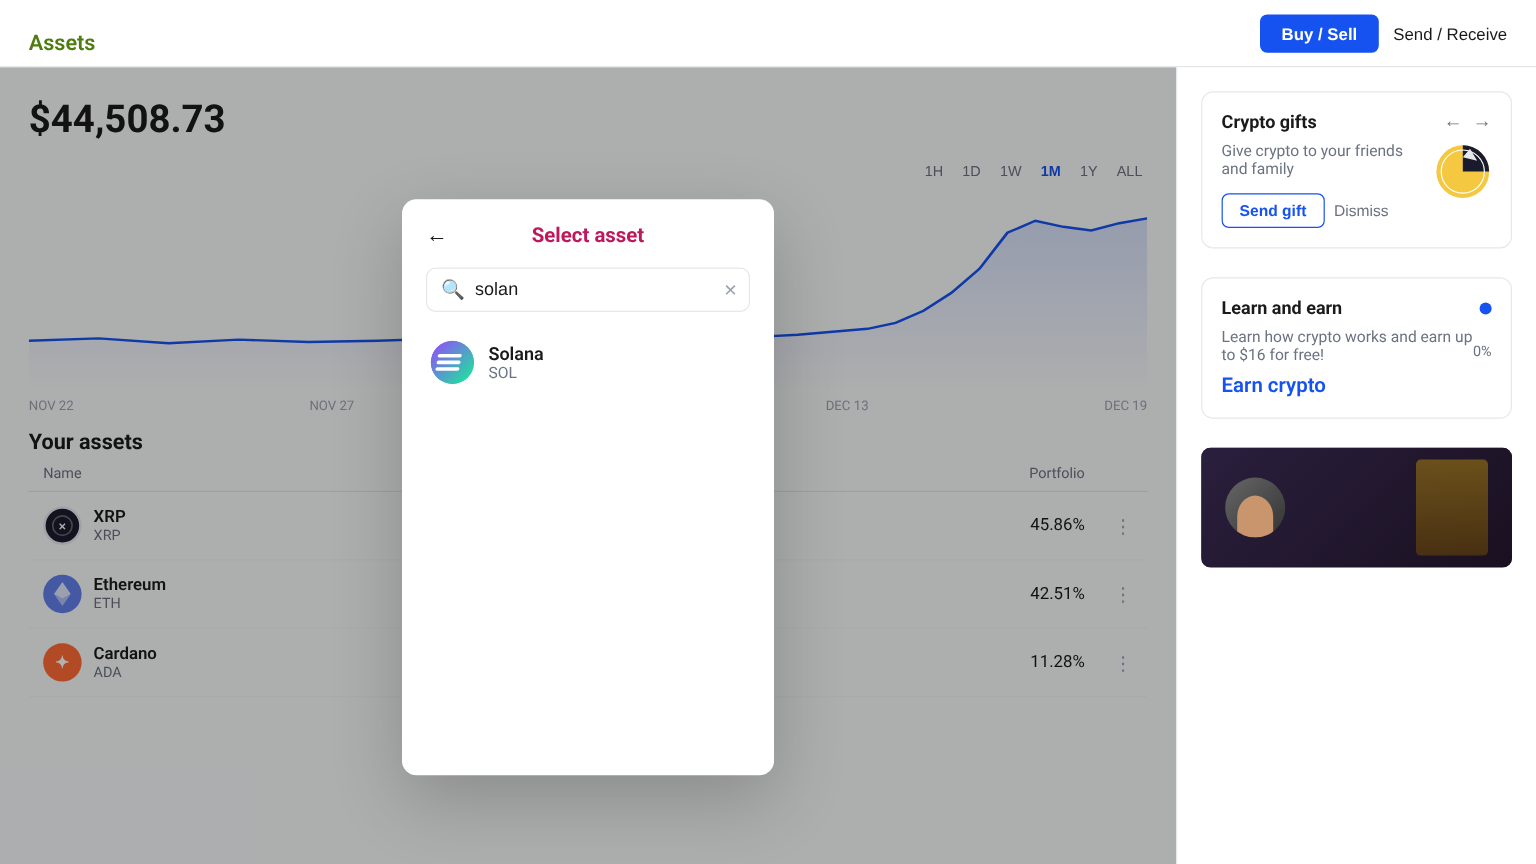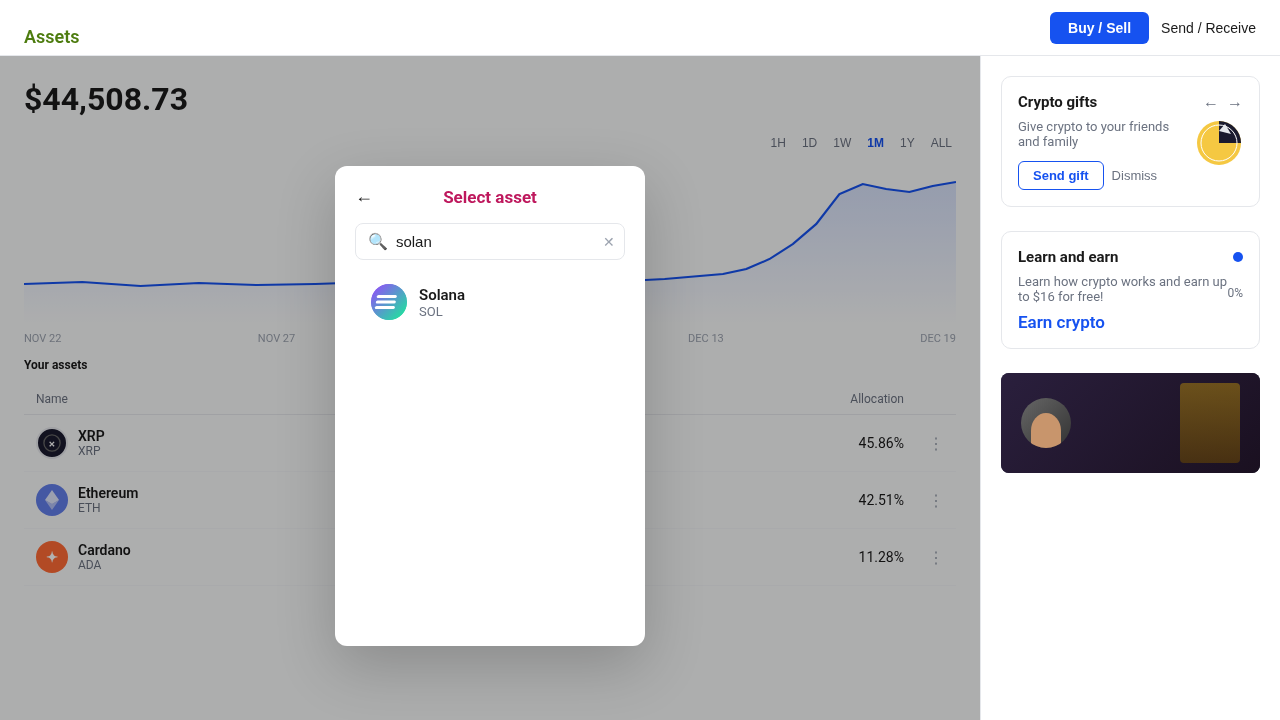--- a/index.html
+++ b/index.html
@@ -118,24 +118,23 @@
       font-size: 11px;
       color: #9ca3af;
       margin-top: 4px;
     }
 
     
     .assets-section {
       margin-top: 8px;
     }
     .assets-title {
-      font-size: 12px;
+      font-size: 18px;
       font-weight: 700;
       color: #1a1a1a;
-      margin-bottom: 12px;
     }
     .assets-table-header {
       display: grid;
       grid-template-columns: 2fr 1fr 1fr 1fr 40px;
       padding: 8px 12px;
       font-size: 12px;
       color: #6b7280;
       border-bottom: 1px solid #e5e7eb;
     }
     .assets-table-header .allocation-col {
@@ -383,21 +382,21 @@
       font-size: 14px;
       cursor: pointer;
     }
     .modal-results {
       padding: 12px 0;
       flex: 1;
     }
     .result-item {
       display: flex;
       align-items: center;
-      padding: 12px 36px;
+      padding: 12px 24px;
       cursor: pointer;
       gap: 12px;
     }
     .result-coin-icon {
       width: 36px;
       height: 36px;
       border-radius: 50%;
       display: flex;
       align-items: center;
       justify-content: center;
@@ -459,21 +458,21 @@
         <span>DEC 19</span>
       </div>
     </div>
 
     <div class="assets-section">
       <div class="assets-title">Your assets</div>
       <div class="assets-table-header">
         <span>Name</span>
         <span>Balance</span>
         <span></span>
-        <span class="allocation-col">Allocation</span>
+        <span class="allocation-col">Portfolio</span>
         <span></span>
       </div>
 
       <div class="asset-row">
         <div class="asset-name-cell">
           <div class="asset-icon" style="background:#1a1a2e; border: 2px solid #e5e7eb;">
             <svg width="18" height="18" viewBox="0 0 20 20">
                 <circle cx="10" cy="10" r="9" fill="#1a1a2e" stroke="#666" stroke-width="1.5"></circle>
                 <text x="10" y="14" text-anchor="middle" fill="#fff" font-size="9" font-weight="bold">✕</text>
               </svg>

